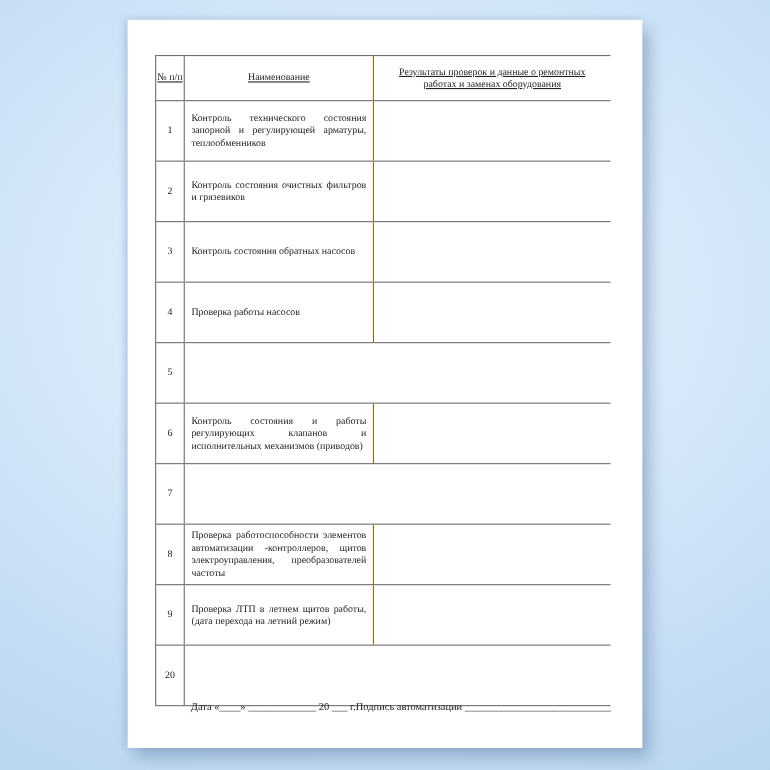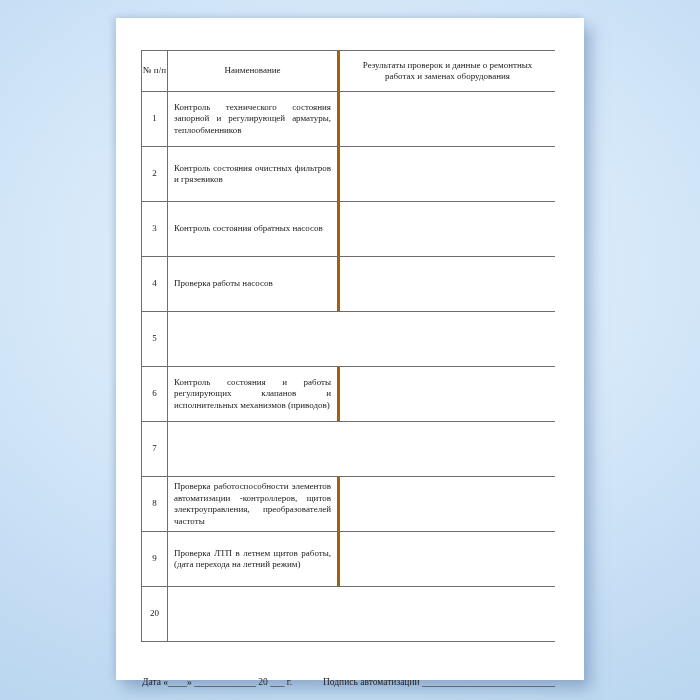--- a/index.html
+++ b/index.html
@@ -49,50 +49,49 @@
     line-height: 11.5px;
   }
   .td.c-num {
     width: 26px;
     border-right: 1px solid #6e6e6e;
     justify-content: center;
     text-align: center;
   }
   .td.c-name {
     width: 172px;
-    border-right: 3px solid #a16207;
+    border-right: 1px solid #a16207;
     padding: 3px 6px;
   }
   .td.c-name span {
     width: 100%;
     text-align: justify;
   }
   .td.c-result {
     flex: 1;
     padding: 3px 6px;
   }
-  .tr.header { height: 40px; }
+  .tr.header { height: 40px; text-decoration: underline; }
   .tr.header .td {
     justify-content: center;
     text-align: center;
   }
   .tr.header .td span { width: 100%; text-align: center; }
   .tr.header .c-result { padding: 3px 14px; }
   .tr.data { height: 54px; }
   .footer {
     position: absolute;
-    left: 26px;
+    left: 42px;
     top: 620px;
     width: 413px;
     display: flex;
-    justify-content: space-between;
+    justify-content: center;
     font-size: 9.5px;
     color: #222222;
     white-space: nowrap;
-    margin-top: 39px;
   }
 </style>
 </head>
 <body>
 
 <div class="backdrop">
   <div class="page">
 
     <div class="doc-table">
 

